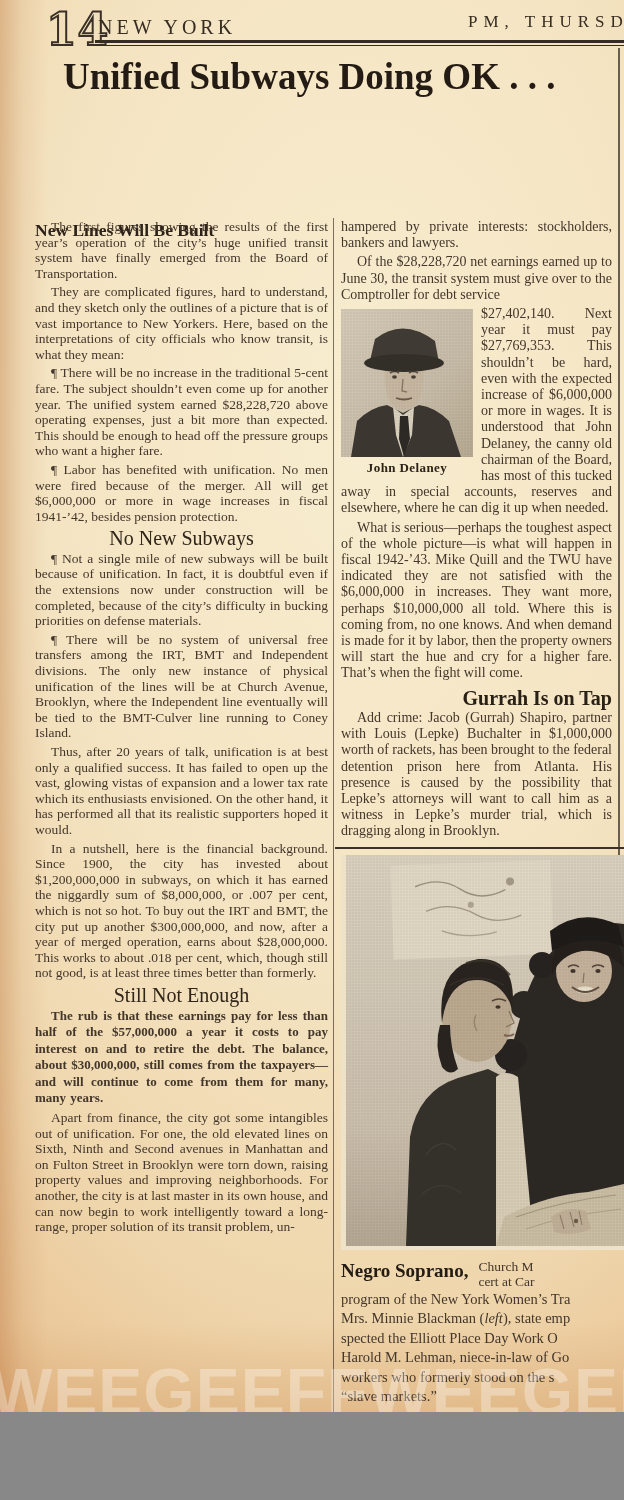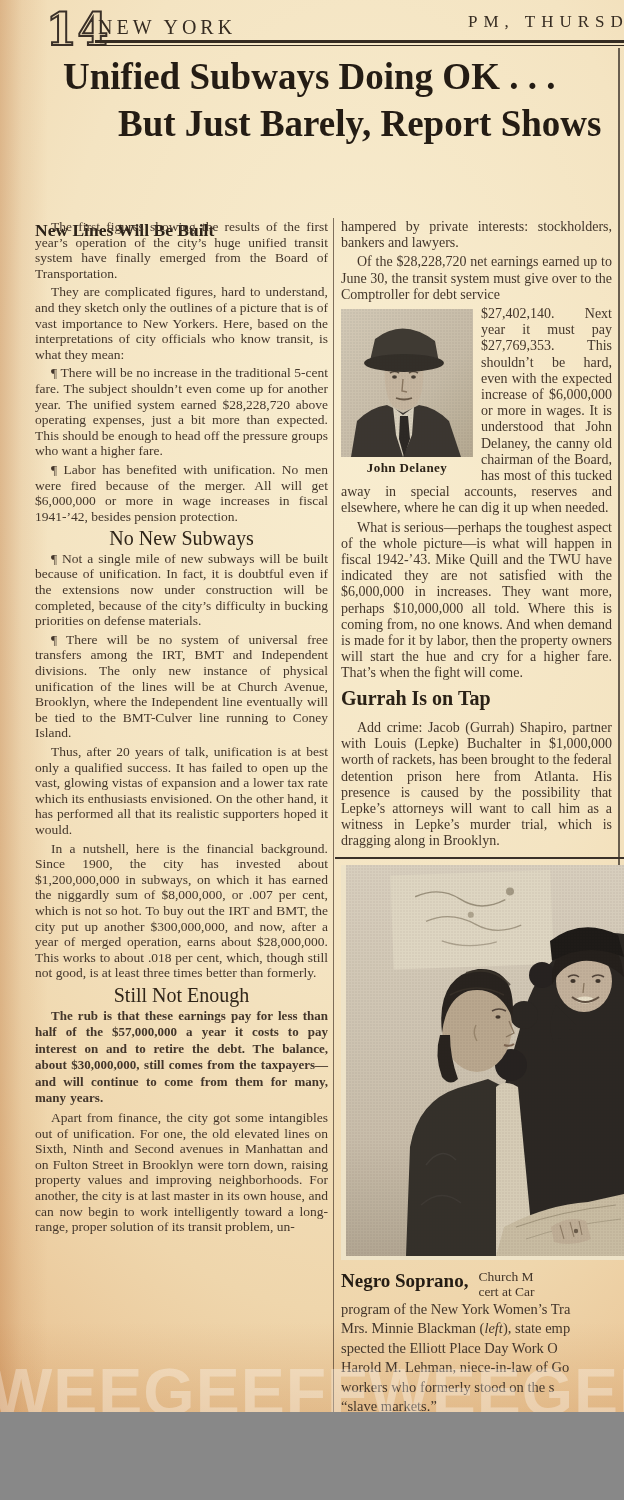--- a/index.html
+++ b/index.html
@@ -31,21 +31,21 @@
   
   .col-left{position:absolute;left:35px;top:219px;width:293px;text-align:justify;font-size:13.5px;line-height:15.6px;}
   .col-right{position:absolute;left:341px;top:219px;width:271px;text-align:justify;font-size:14px;line-height:16.2px;}
   .col-left p,.col-right p{margin:0 0 3px 0;text-indent:16px;}
   .subhead{text-align:center;font-size:20px;color:#2f2519;margin:7px 0 4px 0;text-indent:0;}
   .bold-para{font-weight:700;font-size:13px;line-height:16.6px;word-spacing:1px;}
   
   .photo-float{float:left;width:132px;margin:3px 8px 2px 0;}
   .dphoto{display:block;width:132px;height:148px;}
   .photo-caption{font-weight:700;font-size:13px;text-align:center;margin-top:3px;text-indent:0;letter-spacing:.4px;color:#2c2318;}
-  .gurrah{font-size:20px;font-weight:700;color:#2a2116;margin:8px 0 14px 0;text-indent:0;text-align:left;}
+  .gurrah{font-size:20px;font-weight:700;color:#2a2116;margin:8px 0 4px 0;text-indent:0;text-align:right;}
   
   .photo-rule{border-top:2px solid #3a3129;width:295px;margin:7px 0 6px -6px;}
   .wphoto{display:block;width:283px;height:391px;border-left:5px solid #eee3c8;border-bottom:4px solid #eee3c8;box-sizing:content-box;}
   
   .caption{margin-top:7px;text-indent:0;}
   .cap-row{display:flex;align-items:flex-start;white-space:nowrap;}
   .cap-lead{font-size:19px;font-weight:700;color:#241c14;line-height:28px;white-space:nowrap;}
   .cap-side{margin-left:10px;font-size:13.5px;line-height:15.5px;padding-top:2px;white-space:nowrap;}
   .cap-line{font-size:14.5px;line-height:19.5px;white-space:nowrap;}
   .cap-line .it{font-style:italic;}
@@ -61,21 +61,20 @@
   <div class="pagenum">14</div>
   <div class="section">NEW YORK</div>
   <div class="masthead">PM,  THURSDAY,</div>
   <div class="header-rule">
       <div class="inner"></div>
     </div>
   <div class="edge-rule-right"></div>
   <div class="col-rule"></div>
 
   <div class="headline1">Unified Subways Doing OK . . .</div>
-  <div class="headline2">But Just Barely, Report Shows</div>
   <div class="deck2">New Lines Will Be Built</div>
 
   <div class="col-left">
     <p>The first figures showing the results of the first year’s operation of the city’s huge unified transit system have finally emerged from the Board of Transportation.</p>
     <p>They are complicated figures, hard to understand, and they sketch only the outlines of a picture that is of vast importance to New Yorkers. Here, based on the interpretations of city officials who know transit, is what they mean:</p>
     <p>¶ There will be no increase in the traditional 5-cent fare. The subject shouldn’t even come up for another year. The unified system earned $28,228,720 above operating expenses, just a bit more than expected. This should be enough to head off the pressure groups who want a higher fare.</p>
     <p>¶ Labor has benefited with unification. No men were fired because of the merger. All will get $6,000,000 or more in wage increases in fiscal 1941-’42, besides pension protection.</p>
     <div class="subhead">No New Subways</div>
     <p>¶ Not a single mile of new subways will be built because of unification. In fact, it is doubtful even if the extensions now under construction will be completed, because of the city’s difficulty in bucking priorities on defense materials.</p>
     <p>¶ There will be no system of universal free transfers among the IRT, BMT and Independent divisions. The only new instance of physical unification of the lines will be at Church Avenue, Brooklyn, where the Independent line eventually will be tied to the BMT-Culver line running to Coney Island.</p>

